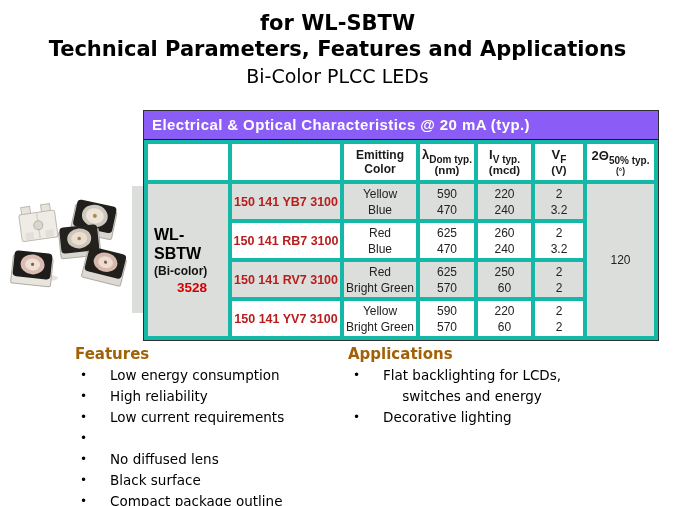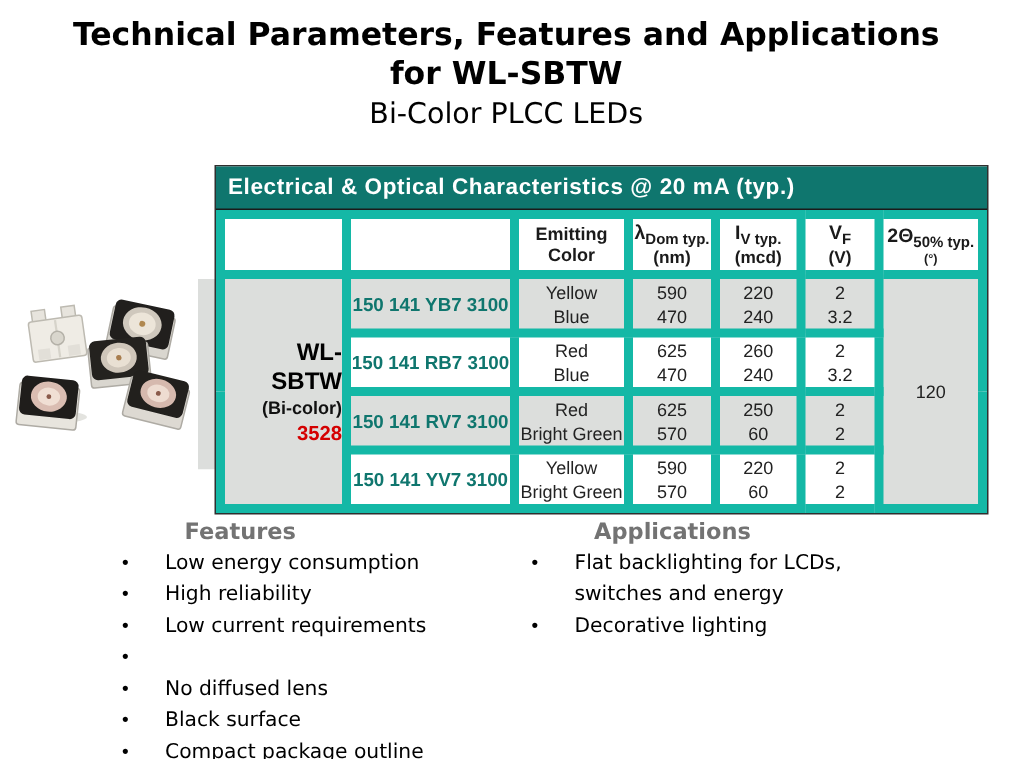--- a/index.html
+++ b/index.html
@@ -12,66 +12,66 @@
   .title-block { position:absolute; top:10px; left:0; width:100%; text-align:center; }
   .title-main  { font-size:21px; font-weight:bold; line-height:26px; }
   .title-sub   { font-size:19px; font-weight:normal; line-height:24px; margin-top:2px; }
 
   
   .table-wrap {
     position:absolute; left:143px; top:110px; width:514px;
     border:1px solid #2f2f2f; font-family:"Liberation Sans", sans-serif;
   }
   .tbl-header {
-    background:#0f766e; color:#ffffff; font-weight:bold; font-size:15px;
+    background:#8b5cf6; color:#ffffff; font-weight:bold; font-size:15px;
     height:28px; line-height:28px; padding-left:8px; letter-spacing:0.4px;
     border-bottom:1px solid #1a1a1a; white-space:nowrap; overflow:hidden;
   }
   table.params { border-collapse:collapse; width:100%; table-layout:fixed; color:#222; }
   table.params th, table.params td {
-    border:6px solid #14b8a6; text-align:center; vertical-align:middle; padding:0;
+    border:4px solid #14b8a6; text-align:center; vertical-align:middle; padding:0;
   }
   table.params thead tr { height:40px; }
   table.params thead th { background:#ffffff; font-size:12px; font-weight:bold; color:#1a1a1a; }
   .sym { font-size:13px; font-weight:bold; }
   .sym sub { font-size:10px; font-weight:bold; }
   .unit { font-size:11.5px; font-weight:bold; line-height:13px; }
   .unit-small { font-size:8.5px; font-weight:bold; line-height:10px; }
   table.params tbody tr { height:39px; background:#ffffff; }
   table.params tbody tr.striped td { background:#dcdedc; }
-  table.params td.part { font-weight:bold; font-size:12.5px; color:#0f766e; }
+  table.params td.part { font-weight:bold; font-size:12.5px; color:#b91c1c; }
   table.params td .l { font-size:12px; line-height:16px; }
   table.params td.product {
-    background:#dcdedc; text-align:right; padding-left:6px;
+    background:#dcdedc; text-align:left; padding-left:6px;
   }
   .prod-name { font-size:16px; font-weight:bold; color:#000; line-height:19px; }
   .prod-type { font-size:12px; font-weight:bold; color:#111; line-height:16px; }
   .prod-pkg  { font-size:13.5px; font-weight:bold; color:#d40000; line-height:17px;margin-left:23px; }
   table.params td.angle { background:#dcdedc; font-size:12px; color:#222; }
 
   
   .photo { position:absolute; left:6px; top:186px; width:138px; height:127px; }
 
   
   .list-block { position:absolute; width:290px; }
   .features-block { left:75px; top:343px; }
   .applications-block { left:348px; top:343px; }
-  .list-heading { font-size:15px; font-weight:bold; line-height:22px; color:#737373;margin-left:48px; }
+  .list-heading { font-size:15px; font-weight:bold; line-height:22px; color:#a16207; }
   .li { display:flex; font-size:13.5px; line-height:21px; color:#000; }
   .li .bullet { flex:0 0 30px; padding-left:5px; font-size:12px; }
-  .li .txt div { white-space:nowrap; }
+  .li .txt div { white-space:nowrap;text-align:center; }
 </style>
 </head>
 <body>
 
 <div class="slide">
 
   <div class="title-block">
+    <div class="title-main">for WL-SBTW</div>
     <div class="title-main">Technical Parameters, Features and Applications</div>
-    <div class="title-main">for WL-SBTW</div>
     <div class="title-sub">Bi-Color PLCC LEDs</div>
   </div>
 
   <svg class="photo" viewBox="0 0 138 127">
     <rect x="0" y="0" width="138" height="127" fill="#ffffff"></rect>
     <rect x="126" y="0" width="12" height="127" fill="#dcdedc"></rect>
 
     <ellipse cx="32" cy="252" rx="20" ry="4" fill="#e3e3df" transform="translate(0,-160)"></ellipse>
 
     <g transform="translate(12,24) rotate(-8)">

